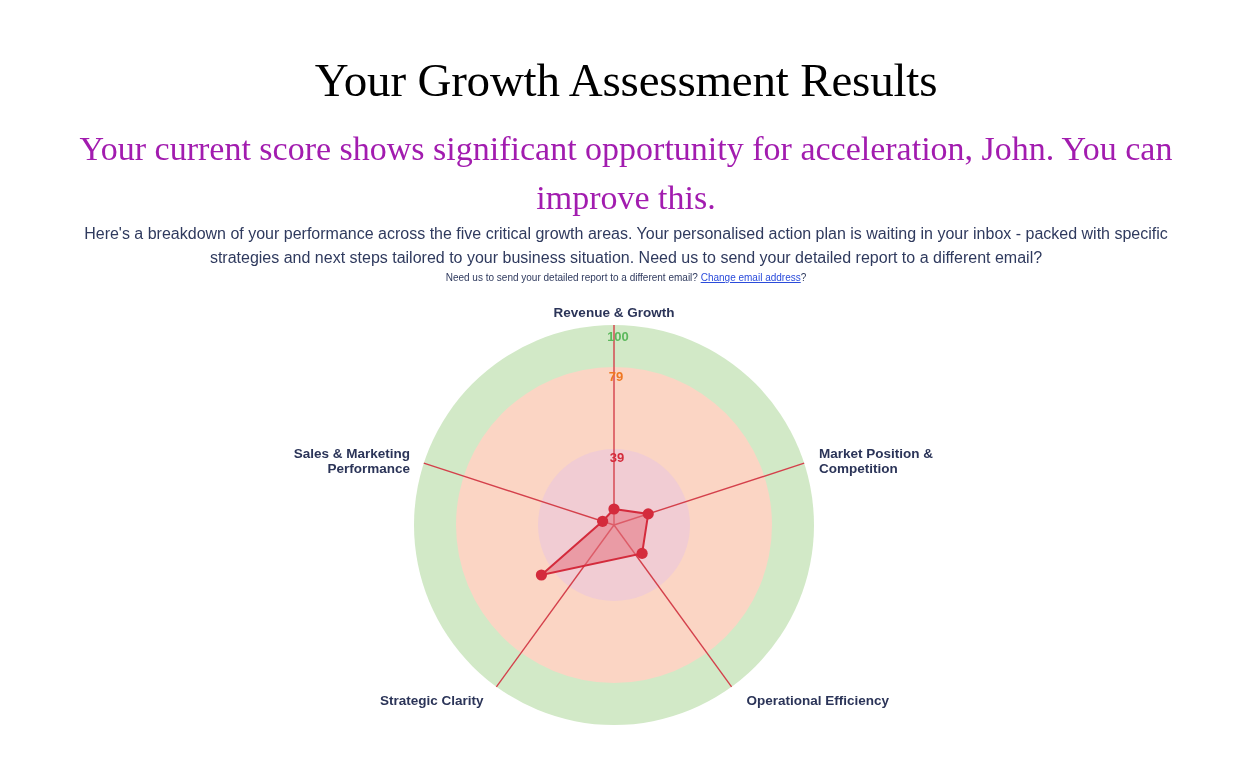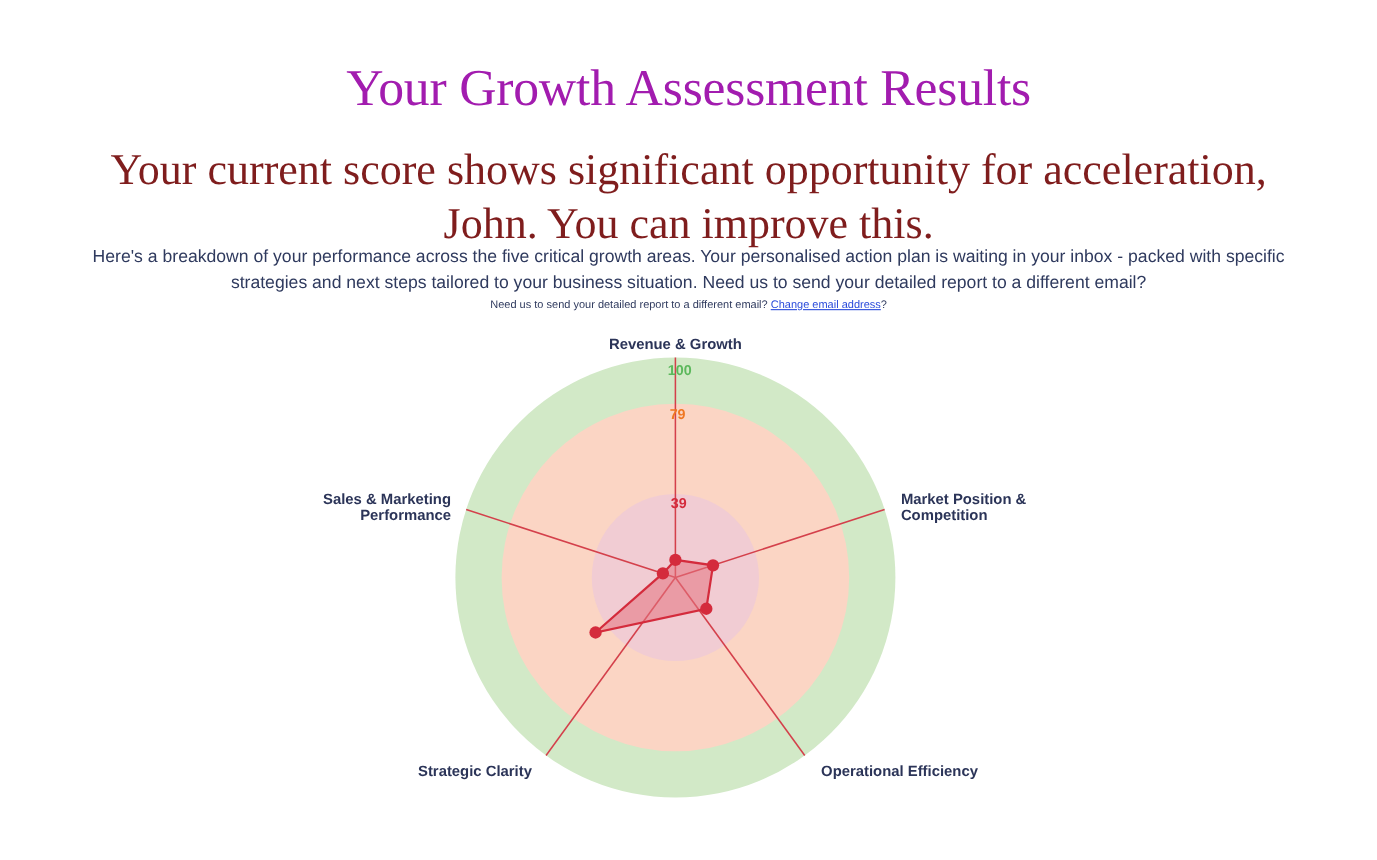--- a/index.html
+++ b/index.html
@@ -25,34 +25,34 @@
   .headline {
     position: absolute;
     top: 18px;
     left: 0;
     width: 1252px;
     text-align: center;
     font-family: "Liberation Serif", serif;
     font-size: 47px;
     line-height: 62px;
     font-weight: 400;
-    color: #a21caf;
+    color: #000000;
     letter-spacing: -0.2px;
   }
   .subhead {
     position: absolute;
     top: 96px;
     left: 60px;
     width: 1132px;
     text-align: center;
     font-family: "Liberation Serif", serif;
-    font-size: 40px;
+    font-size: 34px;
     line-height: 49px;
     font-weight: 400;
-    color: #7f1d1d;
+    color: #a21caf;
   }
   .bodytext {
     position: absolute;
     top: 206px;
     left: 55px;
     width: 1142px;
     text-align: center;
     font-family: "Liberation Sans", sans-serif;
     font-size: 16px;
     line-height: 24px;

